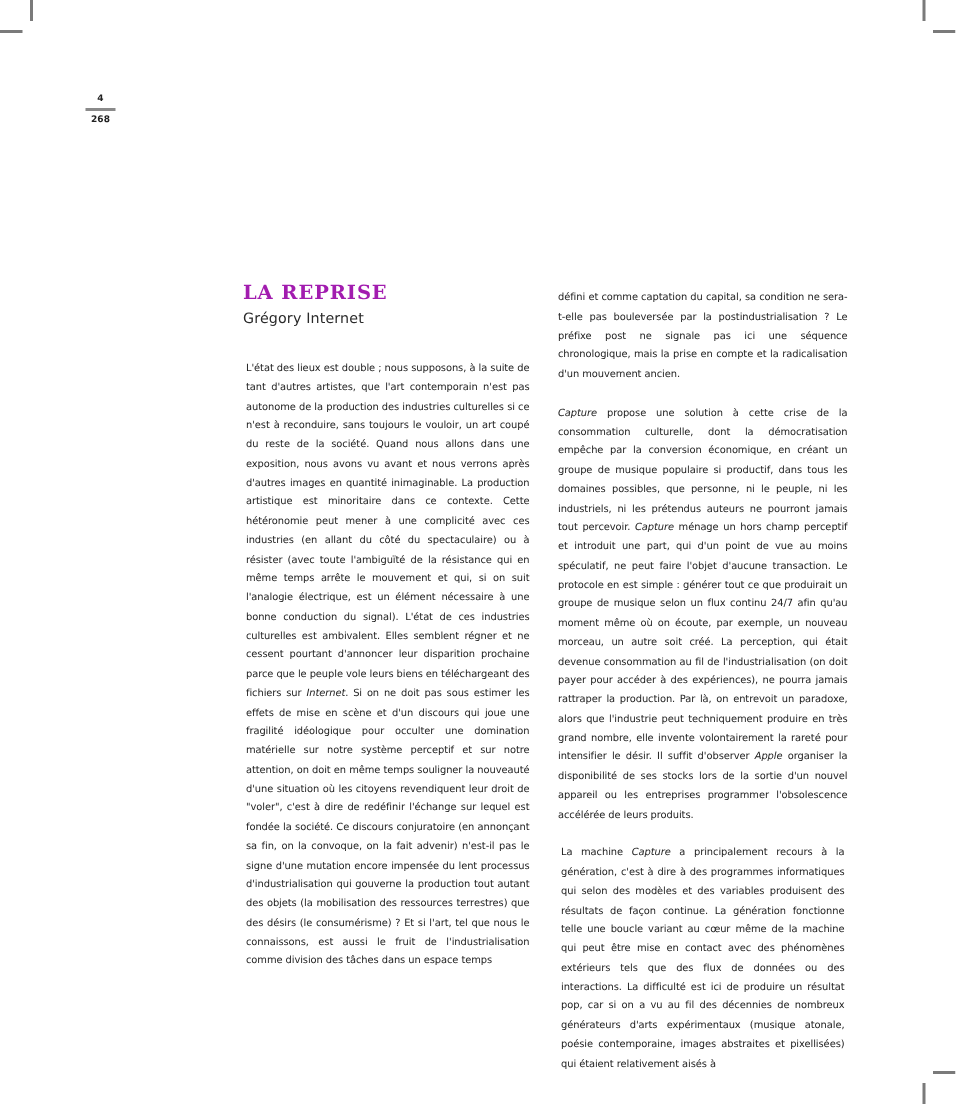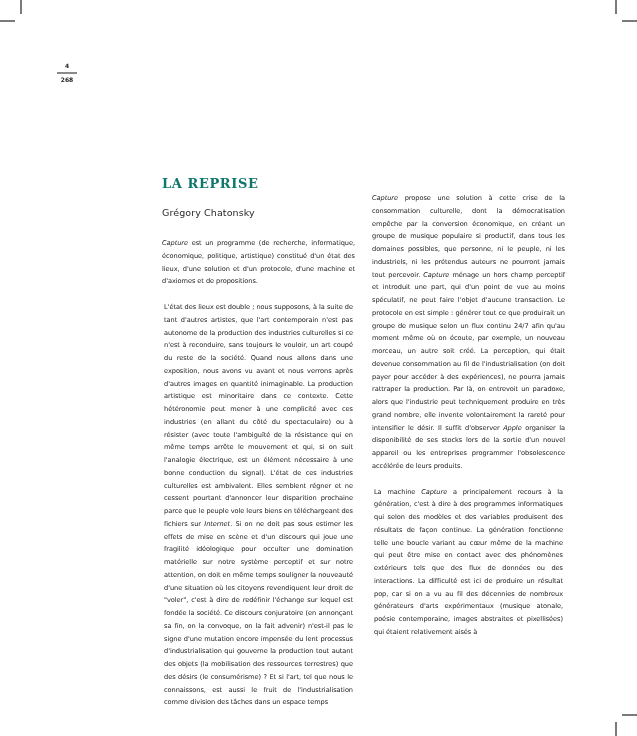--- a/index.html
+++ b/index.html
@@ -2,21 +2,21 @@
 <html><head>
 <meta charset="utf-8">
 <style>
   html, body { margin:0; padding:0; background:#ffffff; }
   body { width:637px; height:736px; position:relative; overflow:hidden; font-family:"DejaVu Sans", sans-serif; color:#1a1a1a; }
   .crop { position:absolute; background:#7a7a7a; }
   .crop.v { width:2px; height:14px; }
   .crop.h { width:15px; height:2px; }
   .folio { position:absolute; left:57px; top:62px; width:20px; text-align:center; font-size:6px; font-weight:bold; color:#222; line-height:8px; }
   .folio .rule { height:1.5px; background:#8a8a8a; margin:2px 0 2px 0; }
-  .title { position:absolute; left:162px; top:176px; font-family:"DejaVu Serif", serif; font-weight:bold; font-size:13px; letter-spacing:0.6px; color:#0f766e; }
+  .title { position:absolute; left:162px; top:188px; font-family:"DejaVu Serif", serif; font-weight:bold; font-size:13px; letter-spacing:0.6px; color:#a21caf; }
   .author { position:absolute; left:162px; top:207px; font-size:9.5px; color:#2a2a2a; letter-spacing:0.1px; }
   .col { position:absolute; width:193px; font-size:6.6px; line-height:12.75px; text-align:justify; color:#222; letter-spacing:-0.05px; }
   .col p { margin:0 0 13px 0; }
   .col p.last { margin:2px; }
   .col-left { left:162px; top:237px; }
   .col-right { left:372px; top:192px; }
   em { font-style:italic; }
 </style>
 </head>
 <body>
@@ -28,23 +28,23 @@
 <div class="crop h" style="left:622px;top:714px;"></div>
 <div class="crop v" style="left:615px;top:722px;"></div>
 
 <div class="folio">
   <div>4</div>
   <div class="rule"></div>
   <div>268</div>
 </div>
 
 <div class="title">LA REPRISE</div>
-<div class="author">Grégory Chatonsky</div>
+<div class="author">Grégory Internet</div>
 
 <div class="col col-left">
-  <p><em>Capture</em><span> est un programme (de recherche, informatique, économique, politique, artistique) constitué d'un état des lieux, d'une solution et d'un protocole, d'une machine et d'axiomes et de propositions.</span></p>
   <p class="last"><span>L'état des lieux est double ; nous supposons, à la suite de tant d'autres artistes, que l'art contemporain n'est pas autonome de la production des industries culturelles si ce n'est à reconduire, sans toujours le vouloir, un art coupé du reste de la société. Quand nous allons dans une exposition, nous avons vu avant et nous verrons après d'autres images en quantité inimaginable. La production artistique est minoritaire dans ce contexte. Cette hétéronomie peut mener à une complicité avec ces industries (en allant du côté du spectaculaire) ou à résister (avec toute l'ambiguïté de la résistance qui en même temps arrête le mouvement et qui, si on suit l'analogie électrique, est un élément nécessaire à une bonne conduction du signal). L'état de ces industries culturelles est ambivalent. Elles semblent régner et ne cessent pourtant d'annoncer leur disparition prochaine parce que le peuple vole leurs biens en téléchargeant des fichiers sur </span><em>Internet</em><span>. Si on ne doit pas sous estimer les effets de mise en scène et d'un discours qui joue une fragilité idéologique pour occulter une domination matérielle sur notre système perceptif et sur notre attention, on doit en même temps souligner la nouveauté d'une situation où les citoyens revendiquent leur droit de "voler", c'est à dire de redéfinir l'échange sur lequel est fondée la société. Ce discours conjuratoire (en annonçant sa fin, on la convoque, on la fait advenir) n'est-il pas le signe d'une mutation encore impensée du lent processus d'industrialisation qui gouverne la production tout autant des objets (la mobilisation des ressources terrestres) que des désirs (le consumérisme) ? Et si l'art, tel que nous le connaissons, est aussi le fruit de l'industrialisation comme division des tâches dans un espace temps</span></p>
 </div>
 
 <div class="col col-right">
+  <p>défini et comme captation du capital, sa condition ne sera-t-elle pas bouleversée par la postindustrialisation ? Le préfixe post ne signale pas ici une séquence chronologique, mais la prise en compte et la radicalisation d'un mouvement ancien.</p>
   <p><em>Capture</em><span> propose une solution à cette crise de la consommation culturelle, dont la démocratisation empêche par la conversion économique, en créant un groupe de musique populaire si productif, dans tous les domaines possibles, que personne, ni le peuple, ni les industriels, ni les prétendus auteurs ne pourront jamais tout percevoir. </span><em>Capture</em><span> ménage un hors champ perceptif et introduit une part, qui d'un point de vue au moins spéculatif, ne peut faire l'objet d'aucune transaction. Le protocole en est simple : générer tout ce que produirait un groupe de musique selon un flux continu 24/7 afin qu'au moment même où on écoute, par exemple, un nouveau morceau, un autre soit créé. La perception, qui était devenue consommation au fil de l'industrialisation (on doit payer pour accéder à des expériences), ne pourra jamais rattraper la production. Par là, on entrevoit un paradoxe, alors que l'industrie peut techniquement produire en très grand nombre, elle invente volontairement la rareté pour intensifier le désir. Il suffit d'observer </span><em>Apple</em><span> organiser la disponibilité de ses stocks lors de la sortie d'un nouvel appareil ou les entreprises programmer l'obsolescence accélérée de leurs produits.</span></p>
   <p class="last"><span>La machine </span><em>Capture</em><span> a principalement recours à la génération, c'est à dire à des programmes informatiques qui selon des modèles et des variables produisent des résultats de façon continue. La génération fonctionne telle une boucle variant au cœur même de la machine qui peut être mise en contact avec des phénomènes extérieurs tels que des flux de données ou des interactions. La difficulté est ici de produire un résultat pop, car si on a vu au fil des décennies de nombreux générateurs d'arts expérimentaux (musique atonale, poésie contemporaine, images abstraites et pixellisées) qui étaient relativement aisés à</span></p>
 </div>
 
 </body></html>

